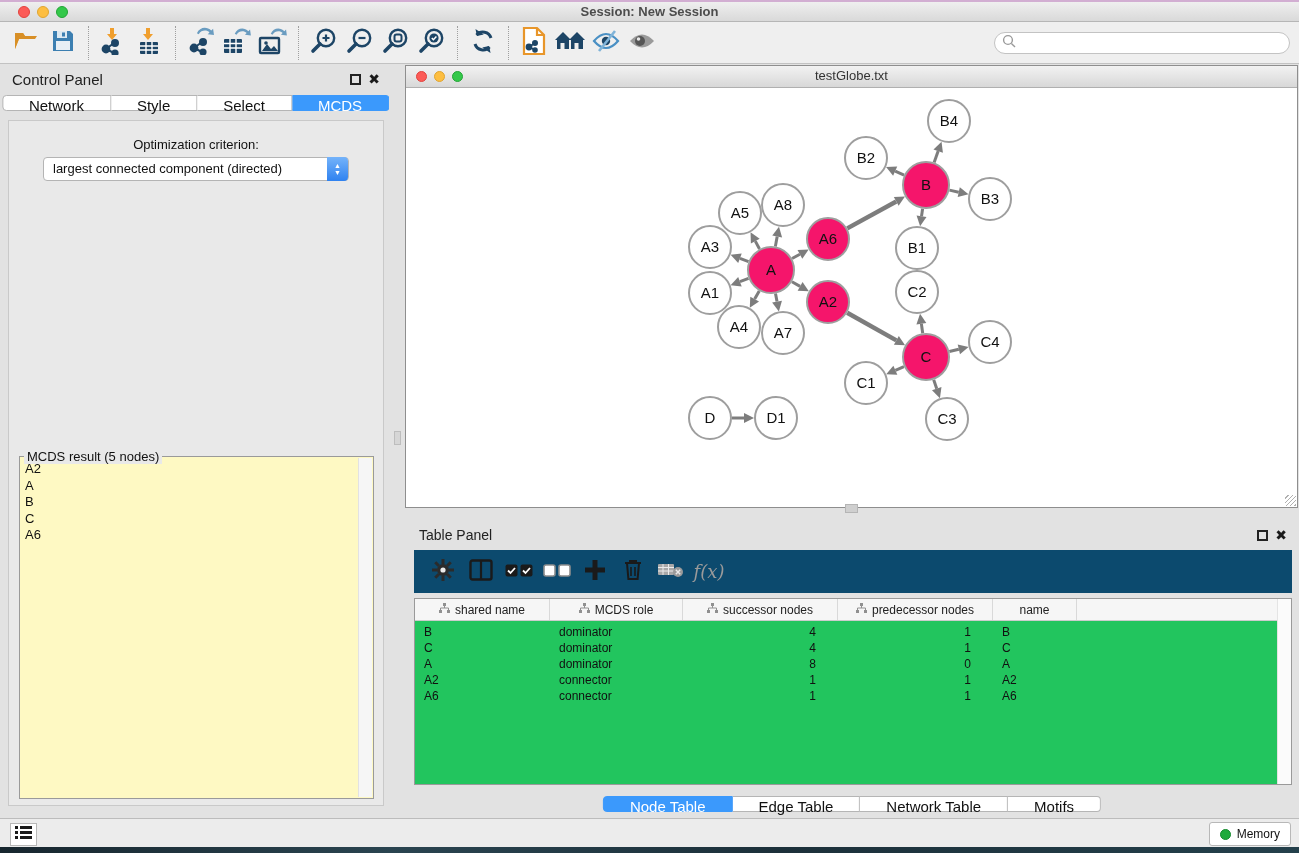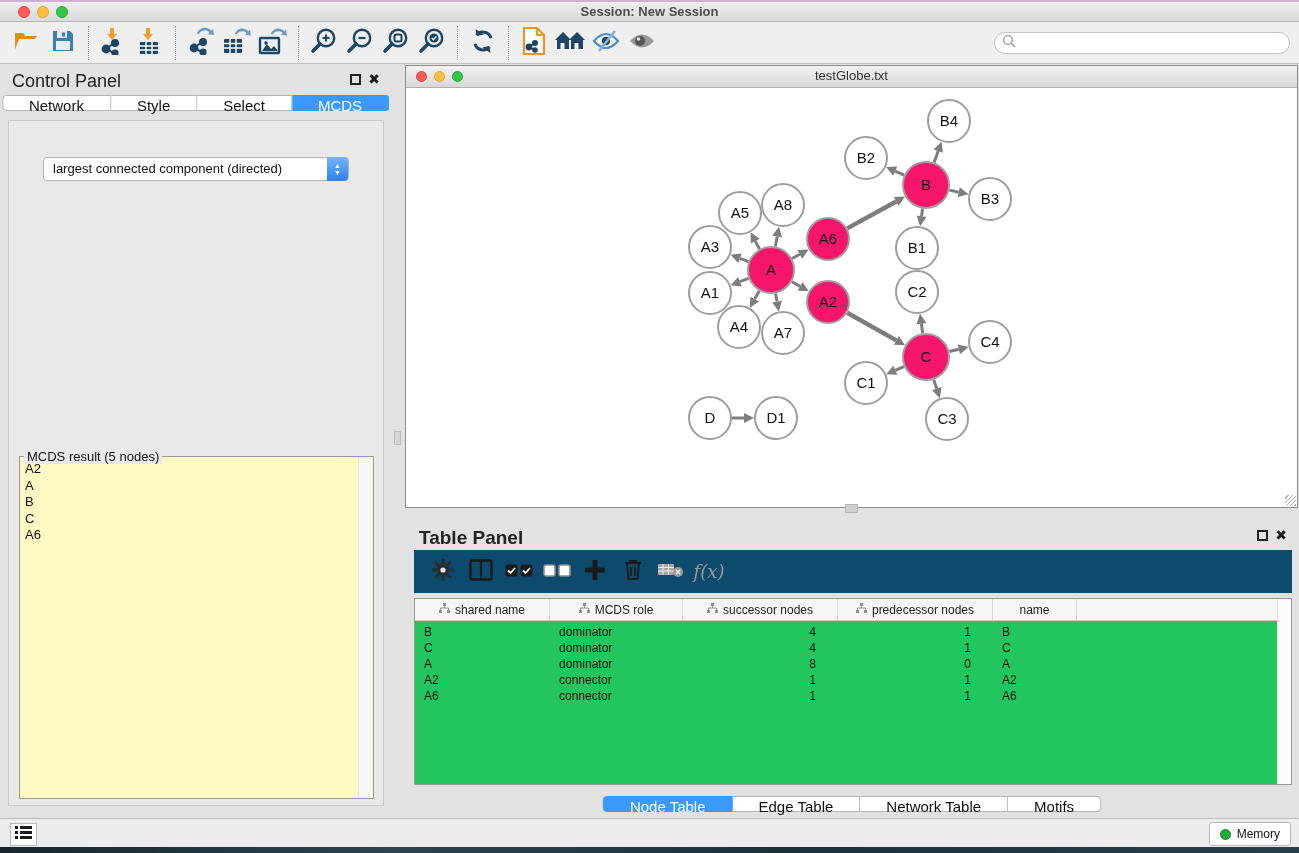--- a/index.html
+++ b/index.html
@@ -19,21 +19,21 @@
   .toolbar{position:absolute;top:22px;left:0;right:0;height:42px;background:#efefef;
     border-bottom:1px solid #c2c2c2;display:flex;align-items:center;padding:0 9px;}
   .tool-btn{width:36px;height:34px;display:flex;align-items:center;justify-content:center;flex:0 0 auto;}
   .tool-sep{width:0;height:34px;border-left:1px dotted #9f9f9f;margin:0 7px;flex:0 0 auto;}
   .search-wrap{margin-left:auto;width:296px;height:22px;border:1px solid #c3c3c3;border-radius:11px;
     background:#fff;display:flex;align-items:center;padding:0 7px;}
   .search-wrap input{border:none;outline:none;flex:1;font-size:12px;background:transparent;min-width:0;}
   
   .control-panel{position:absolute;left:0;top:64px;width:391px;bottom:35px;}
   .cp-header{position:absolute;top:4px;left:0;right:0;height:22px;}
-  .cp-title{position:absolute;left:12px;top:3px;font-size:18px;color:#222;}
+  .cp-title{position:absolute;left:12px;top:3px;font-size:15px;color:#222;}
   .win-float{position:absolute;top:6px;width:11px;height:11px;border:2px solid #222;background:transparent;}
   .win-close{position:absolute;top:3px;font-size:14px;font-weight:bold;color:#1a1a1a;line-height:16px;}
   .cp-header .win-float{right:30px;} .cp-header .win-close{right:11px;}
   .seg{display:flex;}
   .seg-btn{height:16px;line-height:20px;padding:0 26px;background:#fff;border:1px solid #b5b5b5;border-left:none;
     font-size:15px;color:#111;white-space:nowrap;}
   .seg-btn:first-child{border-left:1px solid #b5b5b5;border-radius:4px 0 0 4px;}
   .seg-btn:last-child{border-radius:0 4px 4px 0;}
   .seg-btn.active{background:#3b99fc;border-color:#3b99fc;color:#fff;}
   #cp-tabs{position:absolute;top:31px;left:50%;transform:translateX(-50%);}
@@ -66,21 +66,21 @@
   .ntl.yellow{left:28px;background:#fdbe41;border:1px solid #e0a530;}
   .ntl.green{left:46px;background:#34c84a;border:1px solid #23a536;}
   .net-canvas{position:absolute;left:0;top:22px;right:0;bottom:0;background:#fff;overflow:hidden;}
   .resize-grip{position:absolute;right:1px;bottom:1px;width:11px;height:11px;
     background:repeating-linear-gradient(135deg,transparent 0 2px,#b0b0b0 2px 3px);}
   .h-divider-grip{position:absolute;left:845px;top:504px;width:13px;height:9px;background:#cfcfcf;
     border:1px solid #b5b5b5;z-index:5;}
   
   .table-panel{position:absolute;left:405px;top:521px;width:894px;height:294px;}
   .tp-header{position:absolute;top:3px;left:0;right:0;height:22px;}
-  .tp-title{position:absolute;left:14px;top:3px;font-size:19px;color:#222;font-weight:bold;}
+  .tp-title{position:absolute;left:14px;top:3px;font-size:14px;color:#222;}
   .tp-header .win-float{right:31px;} .tp-header .win-close{right:12px;}
   .tp-toolbar{position:absolute;left:9px;right:7px;top:29px;height:43px;background:#0c4a6e;
     display:flex;align-items:center;padding:0 10px;gap:0;}
   .tp-tool{width:38px;height:34px;display:flex;align-items:center;justify-content:center;flex:0 0 auto;}
   .fx-label{font-family:"DejaVu Serif","Liberation Serif",serif;font-style:italic;font-size:18px;color:#9a9a9a;}
   .table-wrap{position:absolute;left:9px;right:7px;top:77px;bottom:30px;border:1px solid #9a9a9a;
     background:#22c55e;overflow:hidden;}
   .thead{display:flex;height:22px;background:#f6f6f6;border-bottom:1px solid #ccc;}
   .th{display:flex;align-items:center;justify-content:center;gap:5px;border-right:1px solid #d9d9d9;
     font-size:12px;color:#222;height:100%;flex:0 0 auto;}
@@ -271,20 +271,21 @@
     <span class="win-float"></span>
     <span class="win-close">✖</span>
   </div>
   <div class="seg" id="cp-tabs">
       <div class="seg-btn">Network</div>
       <div class="seg-btn">Style</div>
       <div class="seg-btn">Select</div>
       <div class="seg-btn active">MCDS</div>
     </div>
   <div class="cp-content">
+    <div class="opt-label">Optimization criterion:</div>
     <div class="dropdown">
       <span class="dd-text">largest connected component (directed)</span>
       <span class="dd-stepper">
           <span>▲</span>
           <span>▼</span>
         </span>
     </div>
     <div class="mcds-box">
       <span class="mcds-legend">MCDS result (5 nodes)</span>
       <div class="mcds-items" id="mcds-list">

